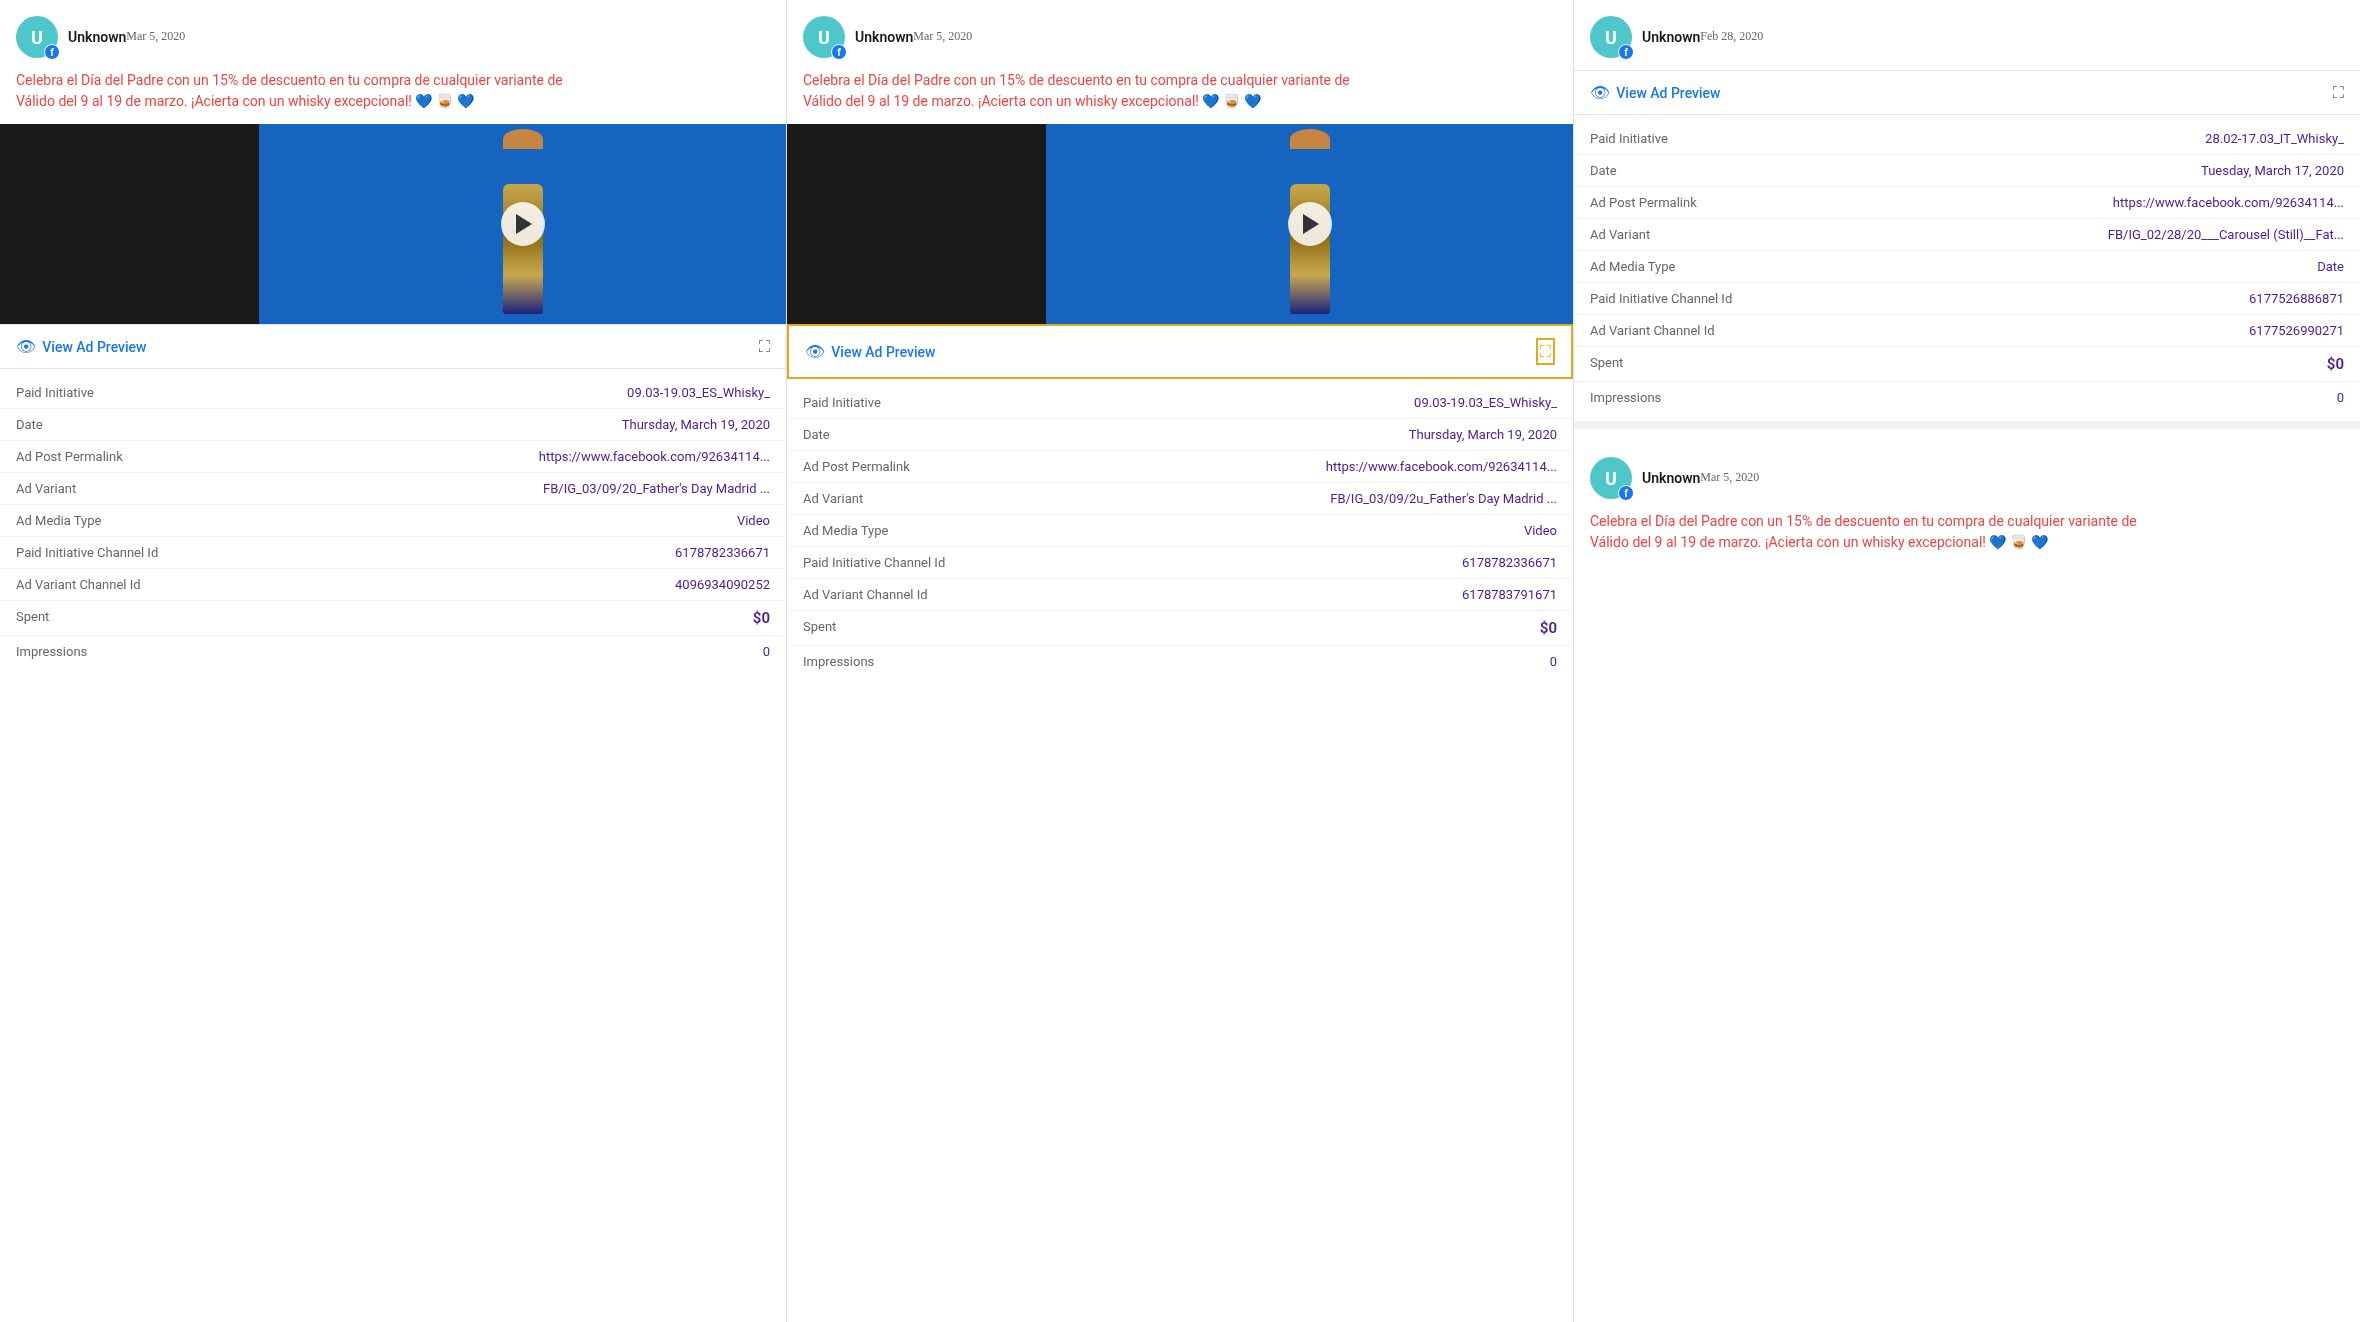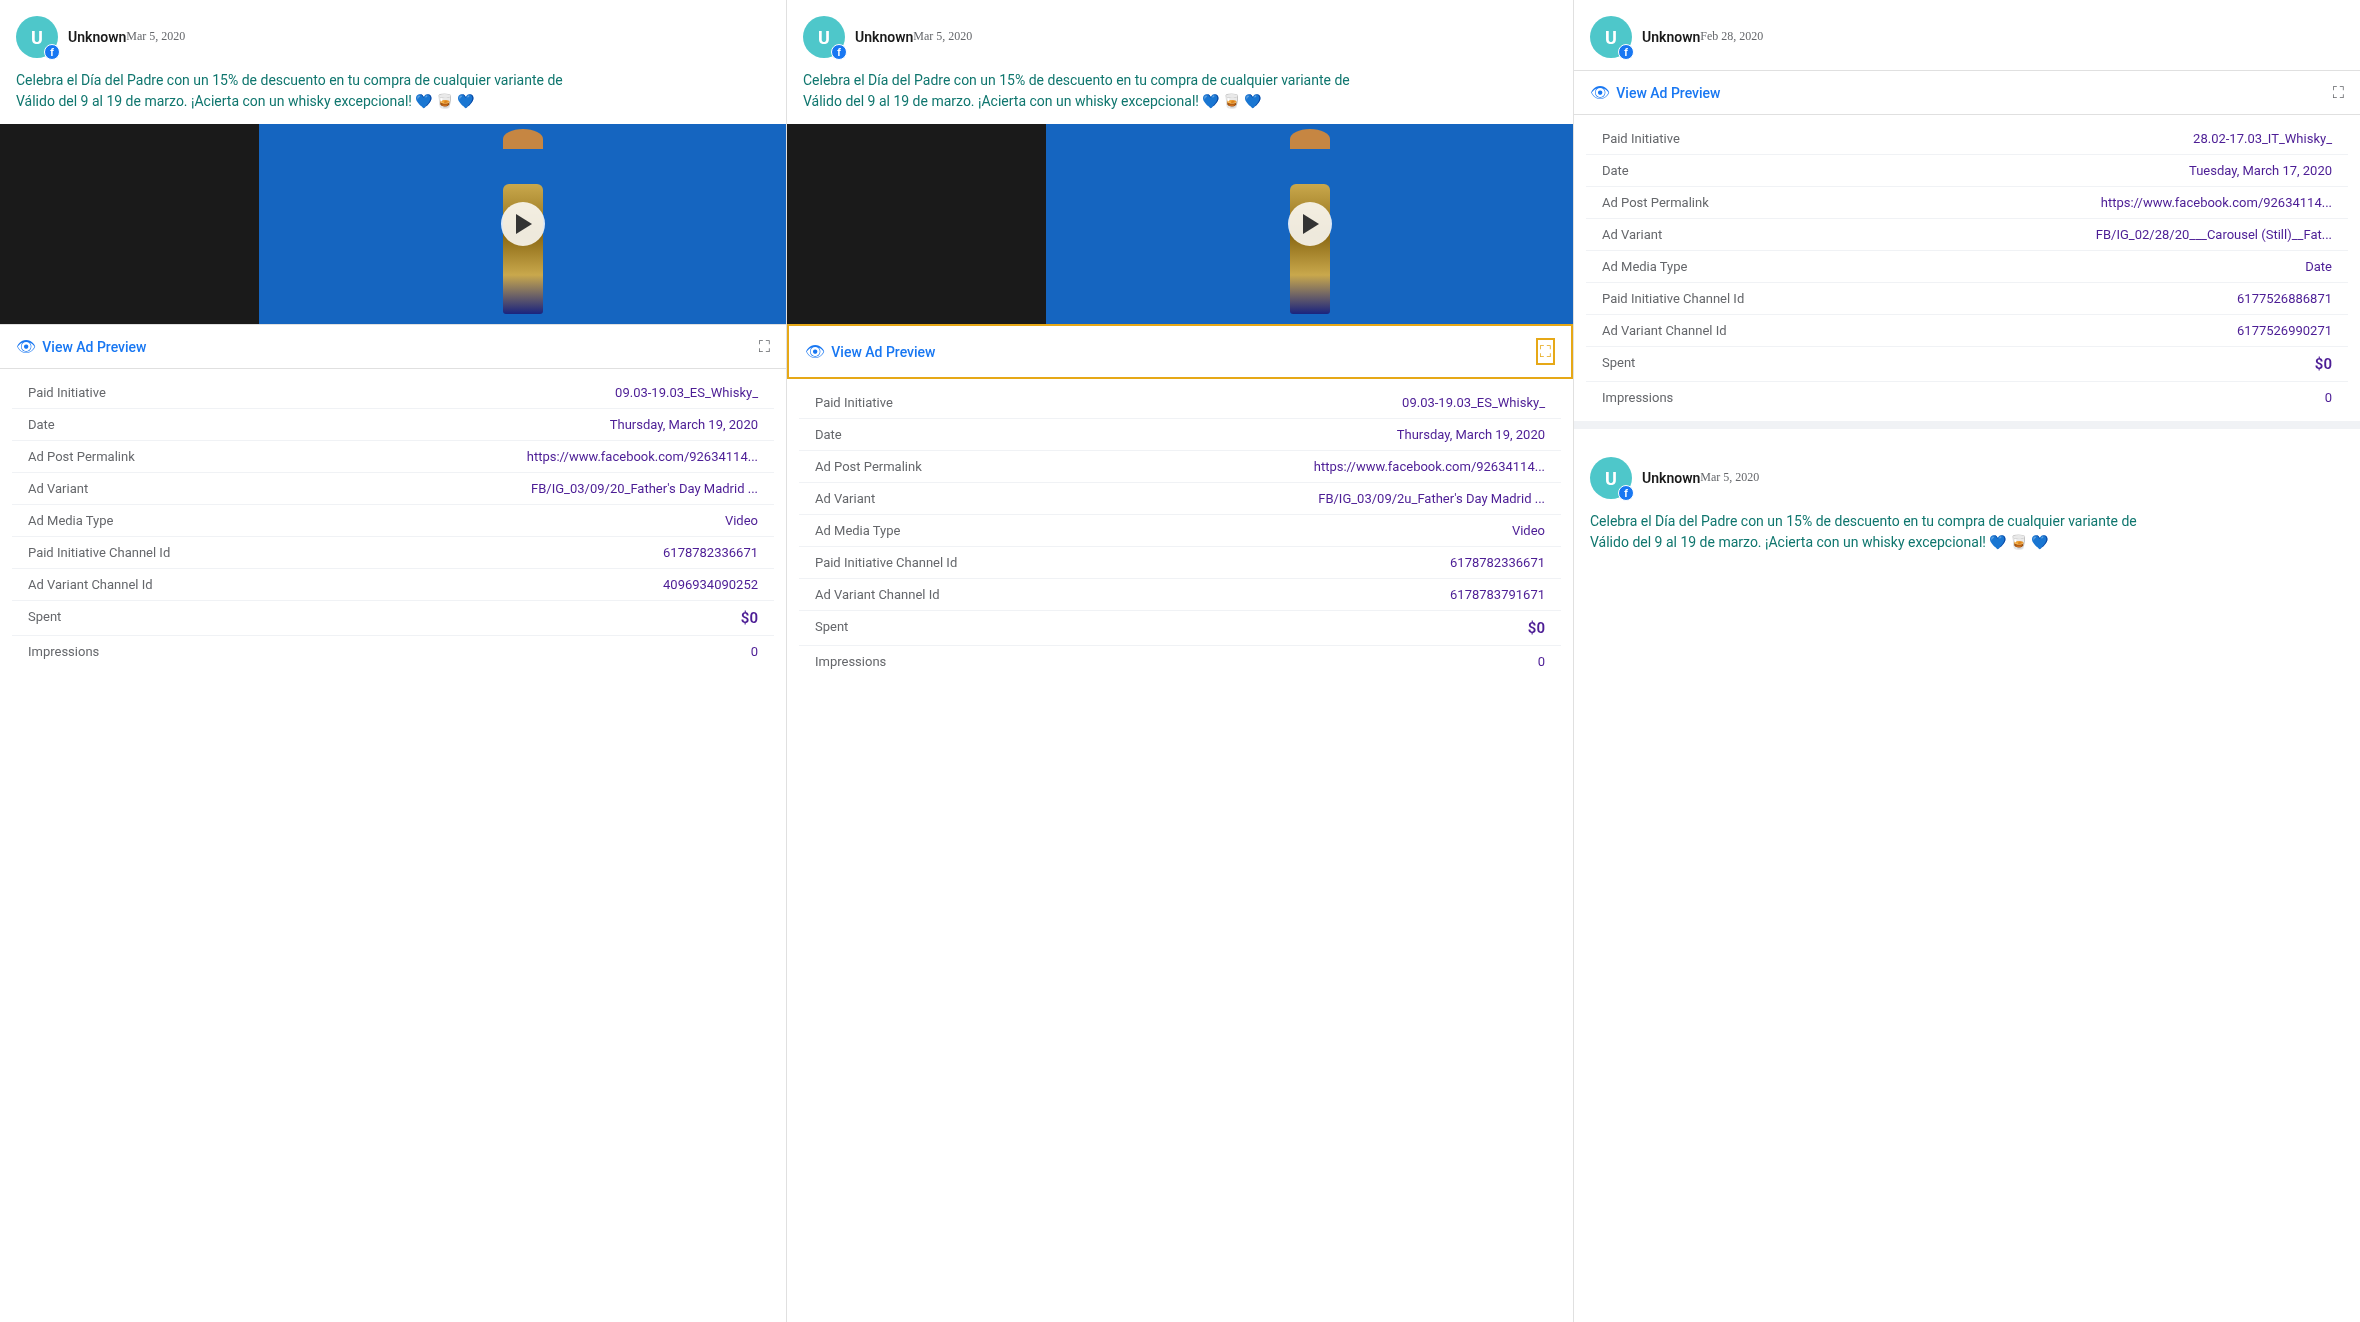--- a/index.html
+++ b/index.html
@@ -76,21 +76,21 @@
       color: #1a1a1a;
     }
     .post-date {
       font-size: 12px;
       color: #65676b;
       font-family: Liberation Serif, serif;
     }
     .post-text {
       padding: 0 16px 12px 16px;
       font-size: 14px;
-      color: #0f766e;
+      color: #ef4444;
       line-height: 1.5;
     }
     .ad-image {
       width: 100%;
       height: 200px;
       background: #000;
       position: relative;
       overflow: hidden;
     }
     .ad-image-inner {
@@ -163,21 +163,21 @@
       color: #65676b;
       font-size: 16px;
       cursor: pointer;
     }
     .expand-icon.highlighted {
       color: #e6a817;
       border: 2px solid #e6a817;
       padding: 2px;
     }
     .details-section {
-      padding: 8px 12px;
+      padding: 8px 0;
     }
     .detail-row {
       display: flex;
       justify-content: space-between;
       align-items: flex-start;
       padding: 8px 16px;
       border-bottom: 1px solid #f0f2f5;
     }
     .detail-row:last-child {
       border-bottom: none;

